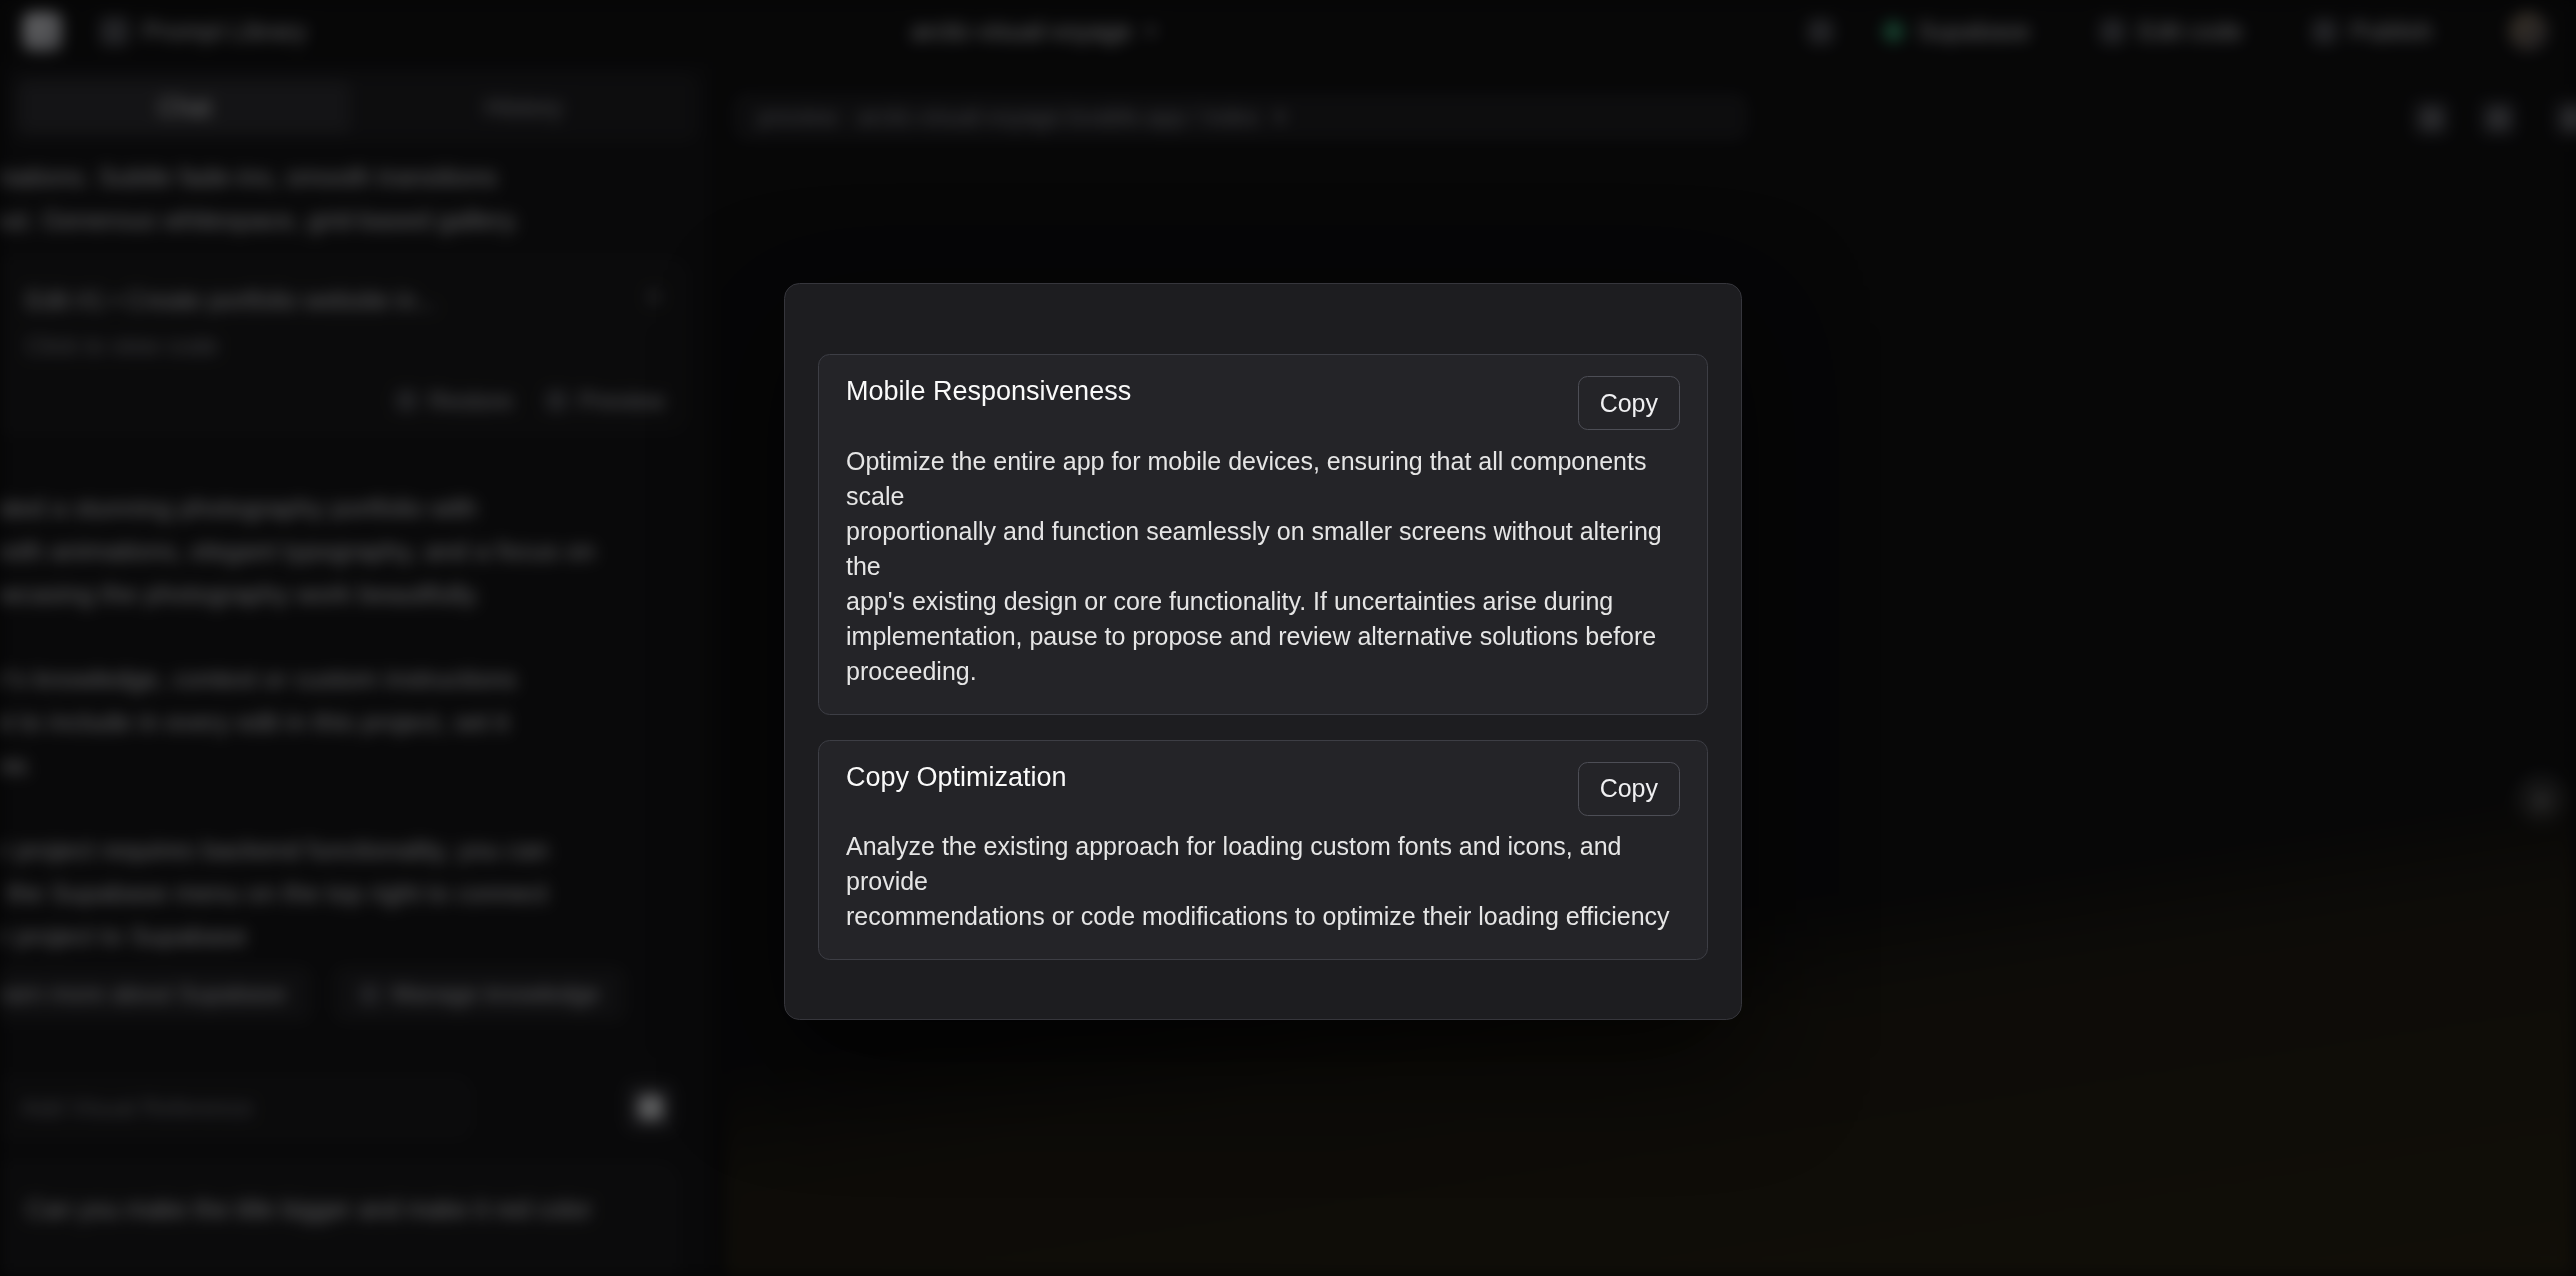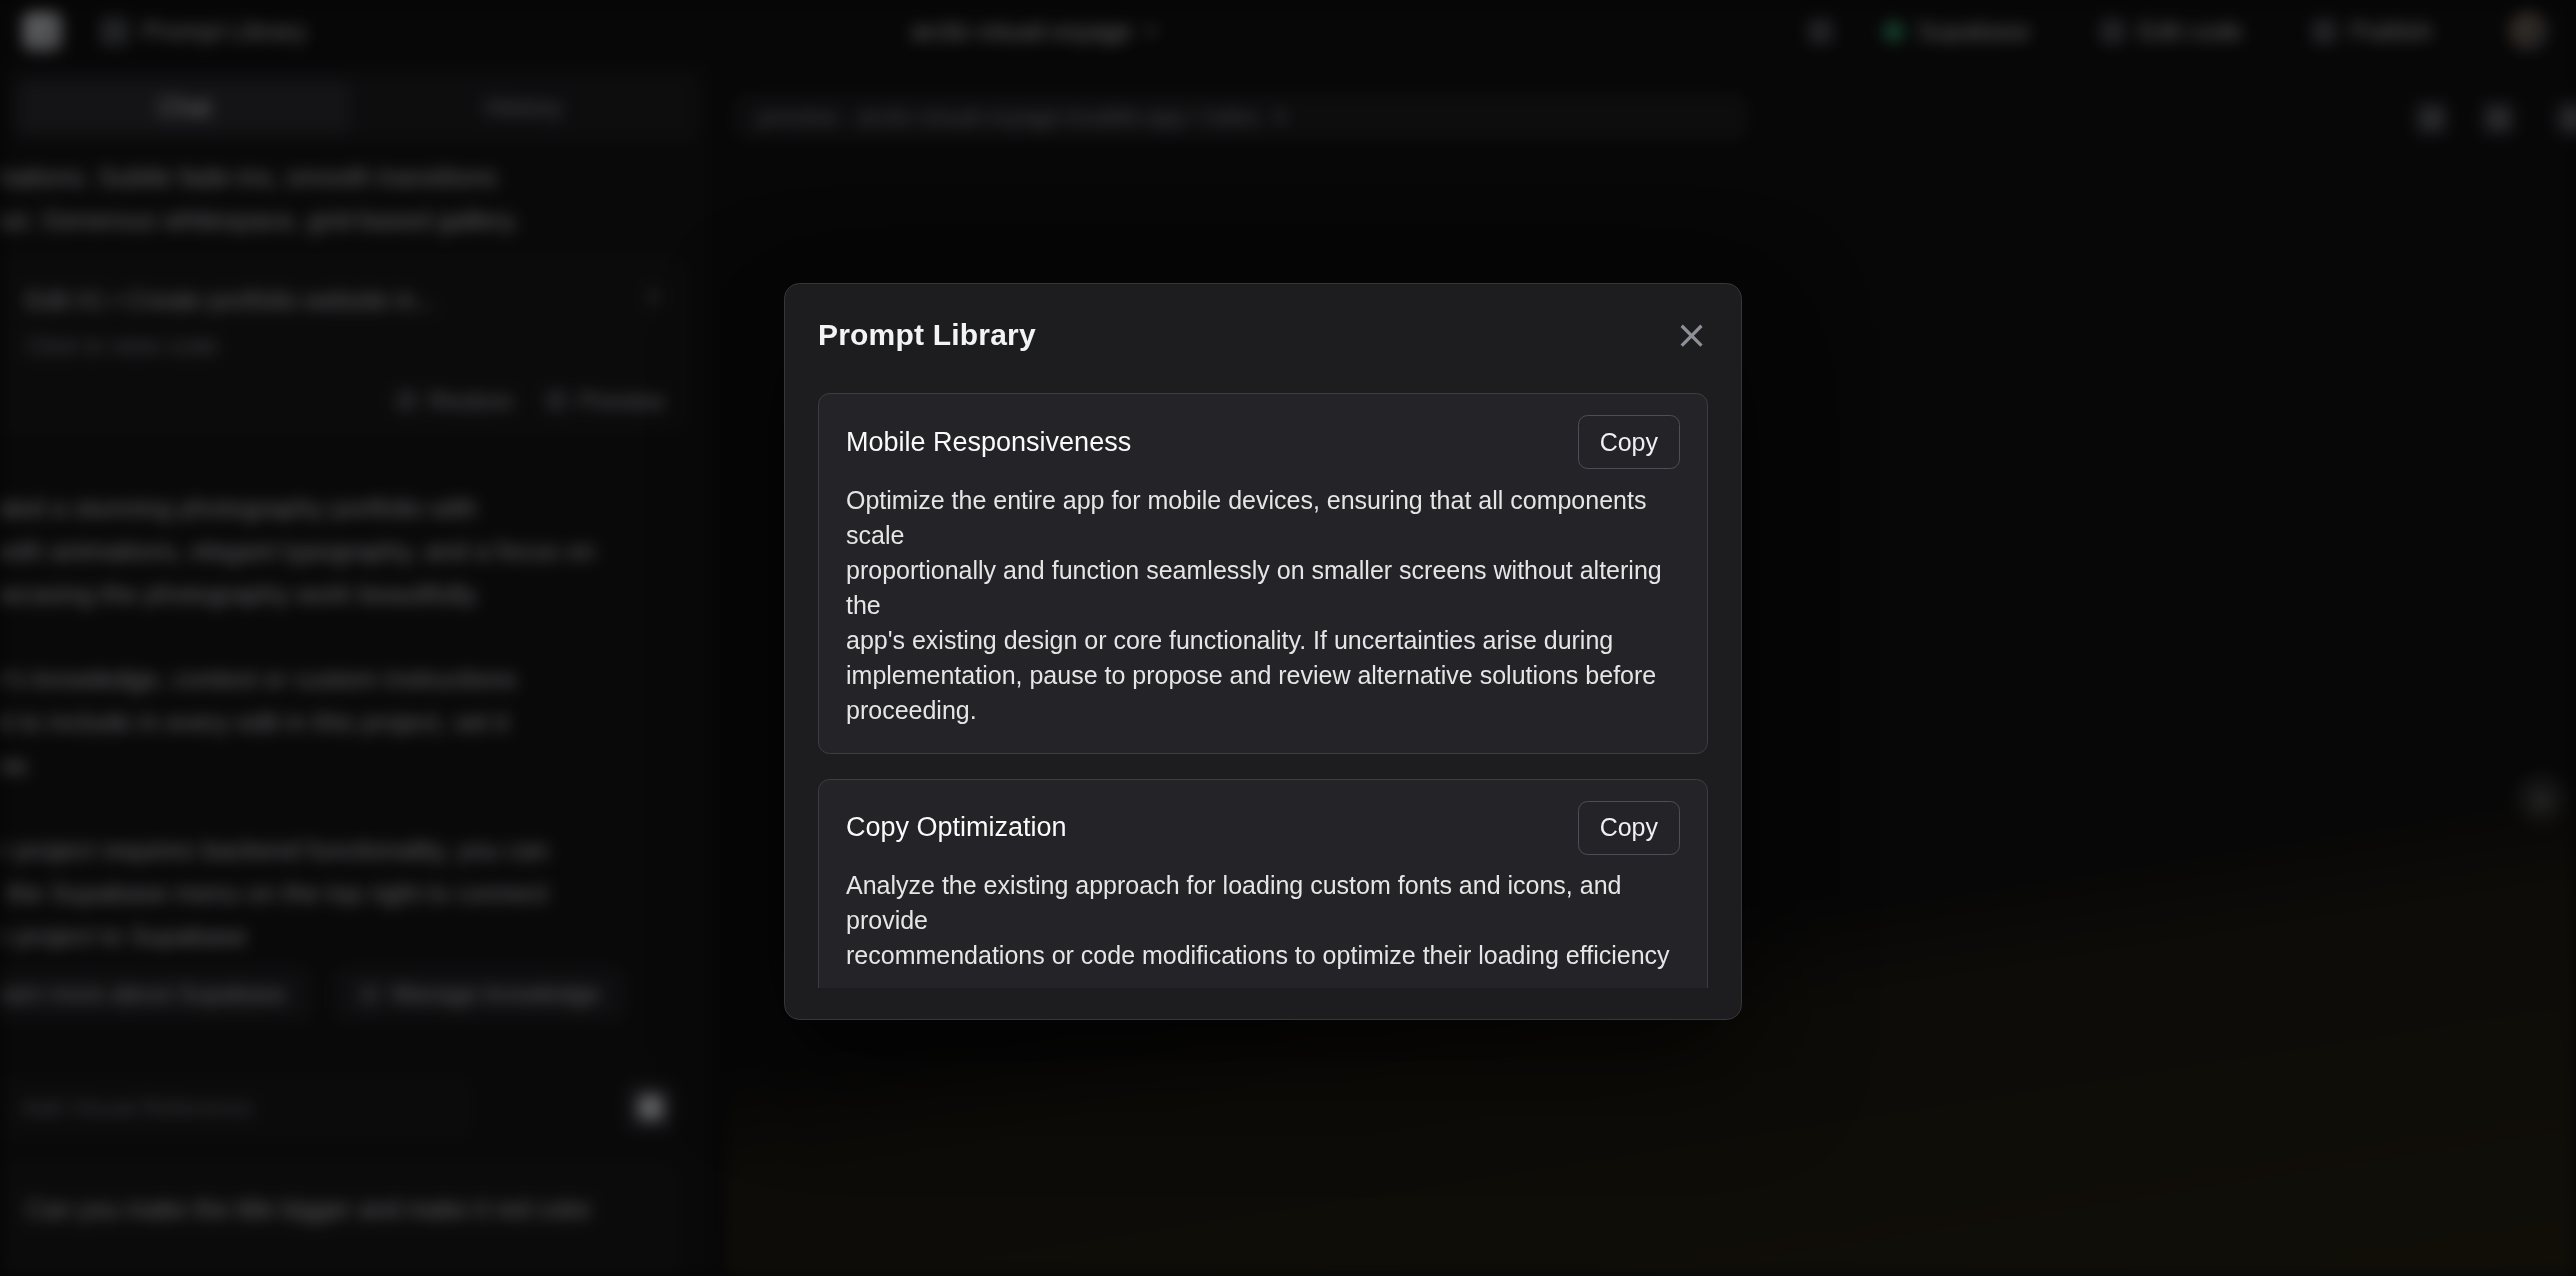--- a/index.html
+++ b/index.html
@@ -132,21 +132,21 @@
     background:#212125; border:1px solid #4d4e57; border-radius:11.6px;
     padding:0 31px; font-size:26px; color:#e6e6e9; outline:none;
     font-family:"Liberation Sans","DejaVu Sans",sans-serif;
   }
   .search::placeholder { color:#8e8f97; }
   .prompt-list { margin-top:39px; display:flex; flex-direction:column; gap:25px; flex:1; overflow:hidden; }
   .prompt-card {
     background:#242428; border:1px solid #3d3e45; border-radius:11.6px;
     padding:21px 27px 25px 27px; flex:0 0 auto;
   }
-  .pc-head { display:flex; align-items:center; justify-content:space-between; }
+  .pc-head { display:flex; align-items:flex-start; justify-content:space-between; }
   .pc-title { font-size:27px; font-weight:500; color:#fafafa; }
   .copy-btn {
     min-width:90px; height:54px; padding:0 21px;
     background:transparent; border:1px solid #4d4e56; border-radius:9.6px;
     font-size:25px; color:#f0f0f2; display:flex; align-items:center; justify-content:center;
   }
   .pc-desc { margin-top:13.5px; font-size:25px; line-height:35px; color:#e5e5e5; white-space:pre-line; }
 </style>
 </head>
 <body>
@@ -259,24 +259,20 @@
       <div class="pv-next">
         <span>›</span>
       </div>
     </div>
   </div>
 </div>
 
 <div class="overlay"></div>
 
 <div class="modal">
-  <div class="modal-head">
-    <div class="modal-title">Prompt Library</div>
-    <div class="modal-close">×</div>
-  </div>
 
 
   <div class="prompt-list">
     <div class="prompt-card">
       <div class="pc-head">
         <div class="pc-title">Mobile Responsiveness</div>
         <button class="copy-btn">Copy</button>
       </div>
       <div class="pc-desc">Optimize the entire app for mobile devices, ensuring that all components scale
 proportionally and function seamlessly on smaller screens without altering the

